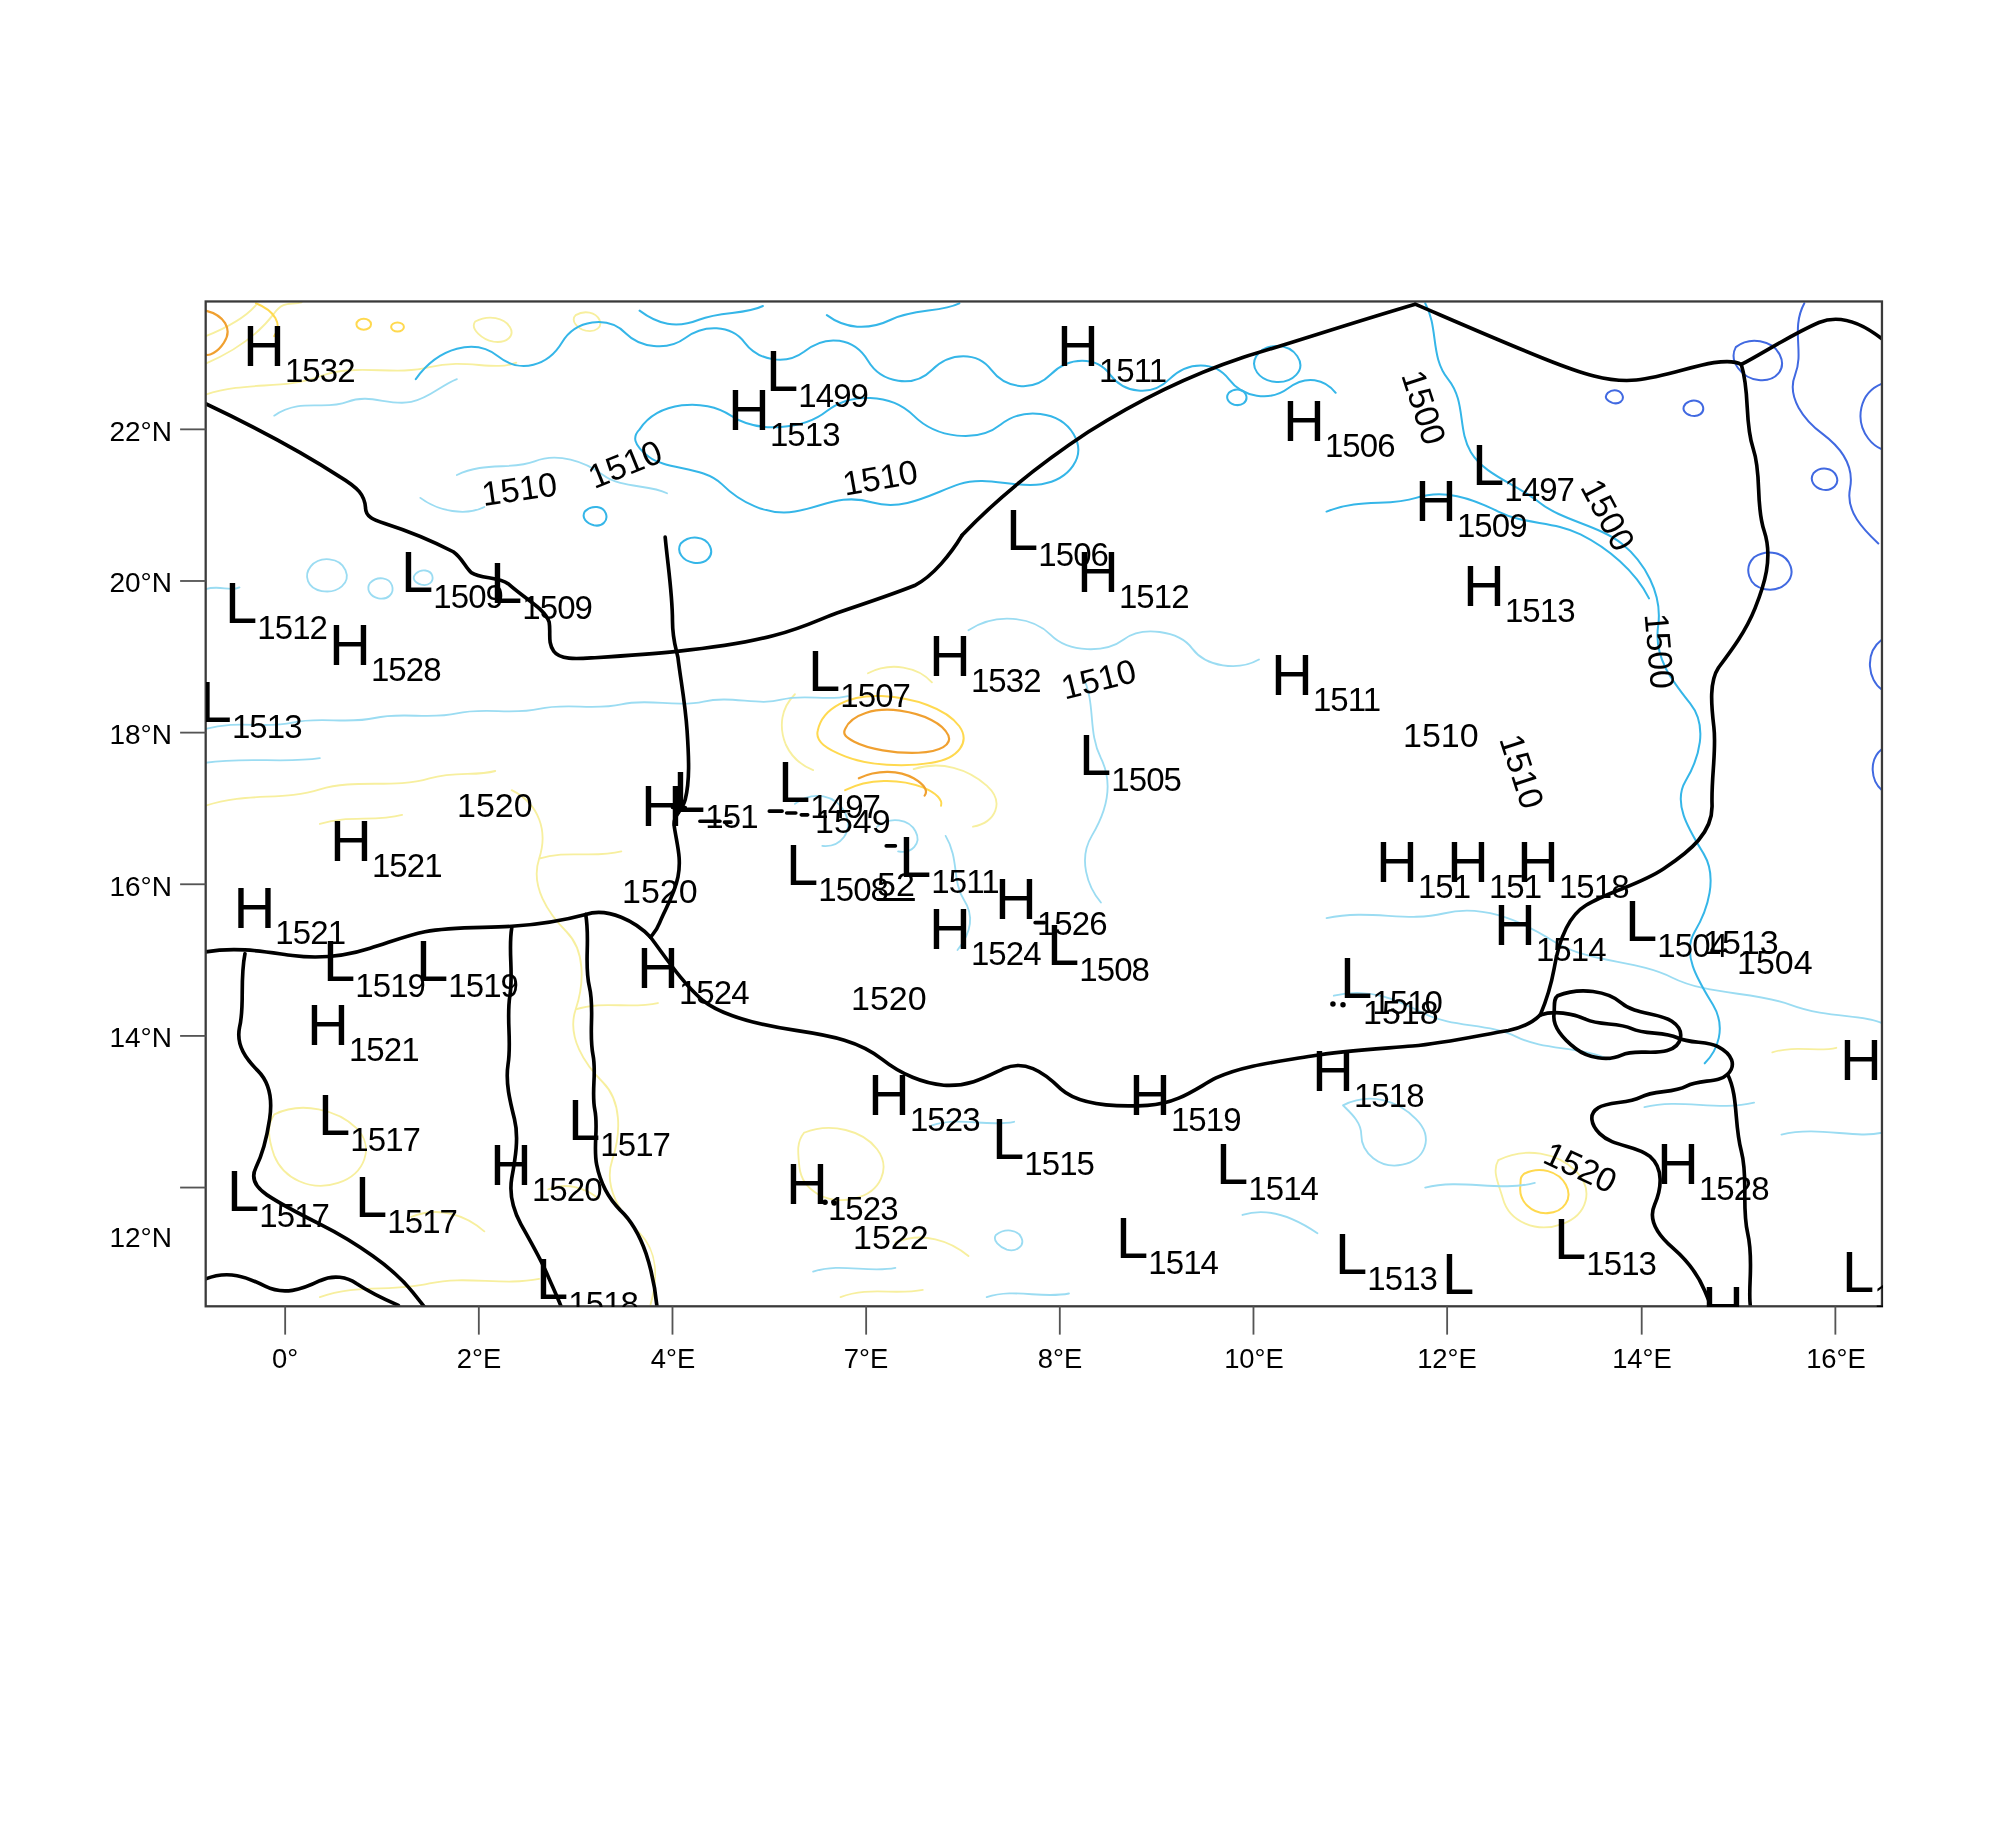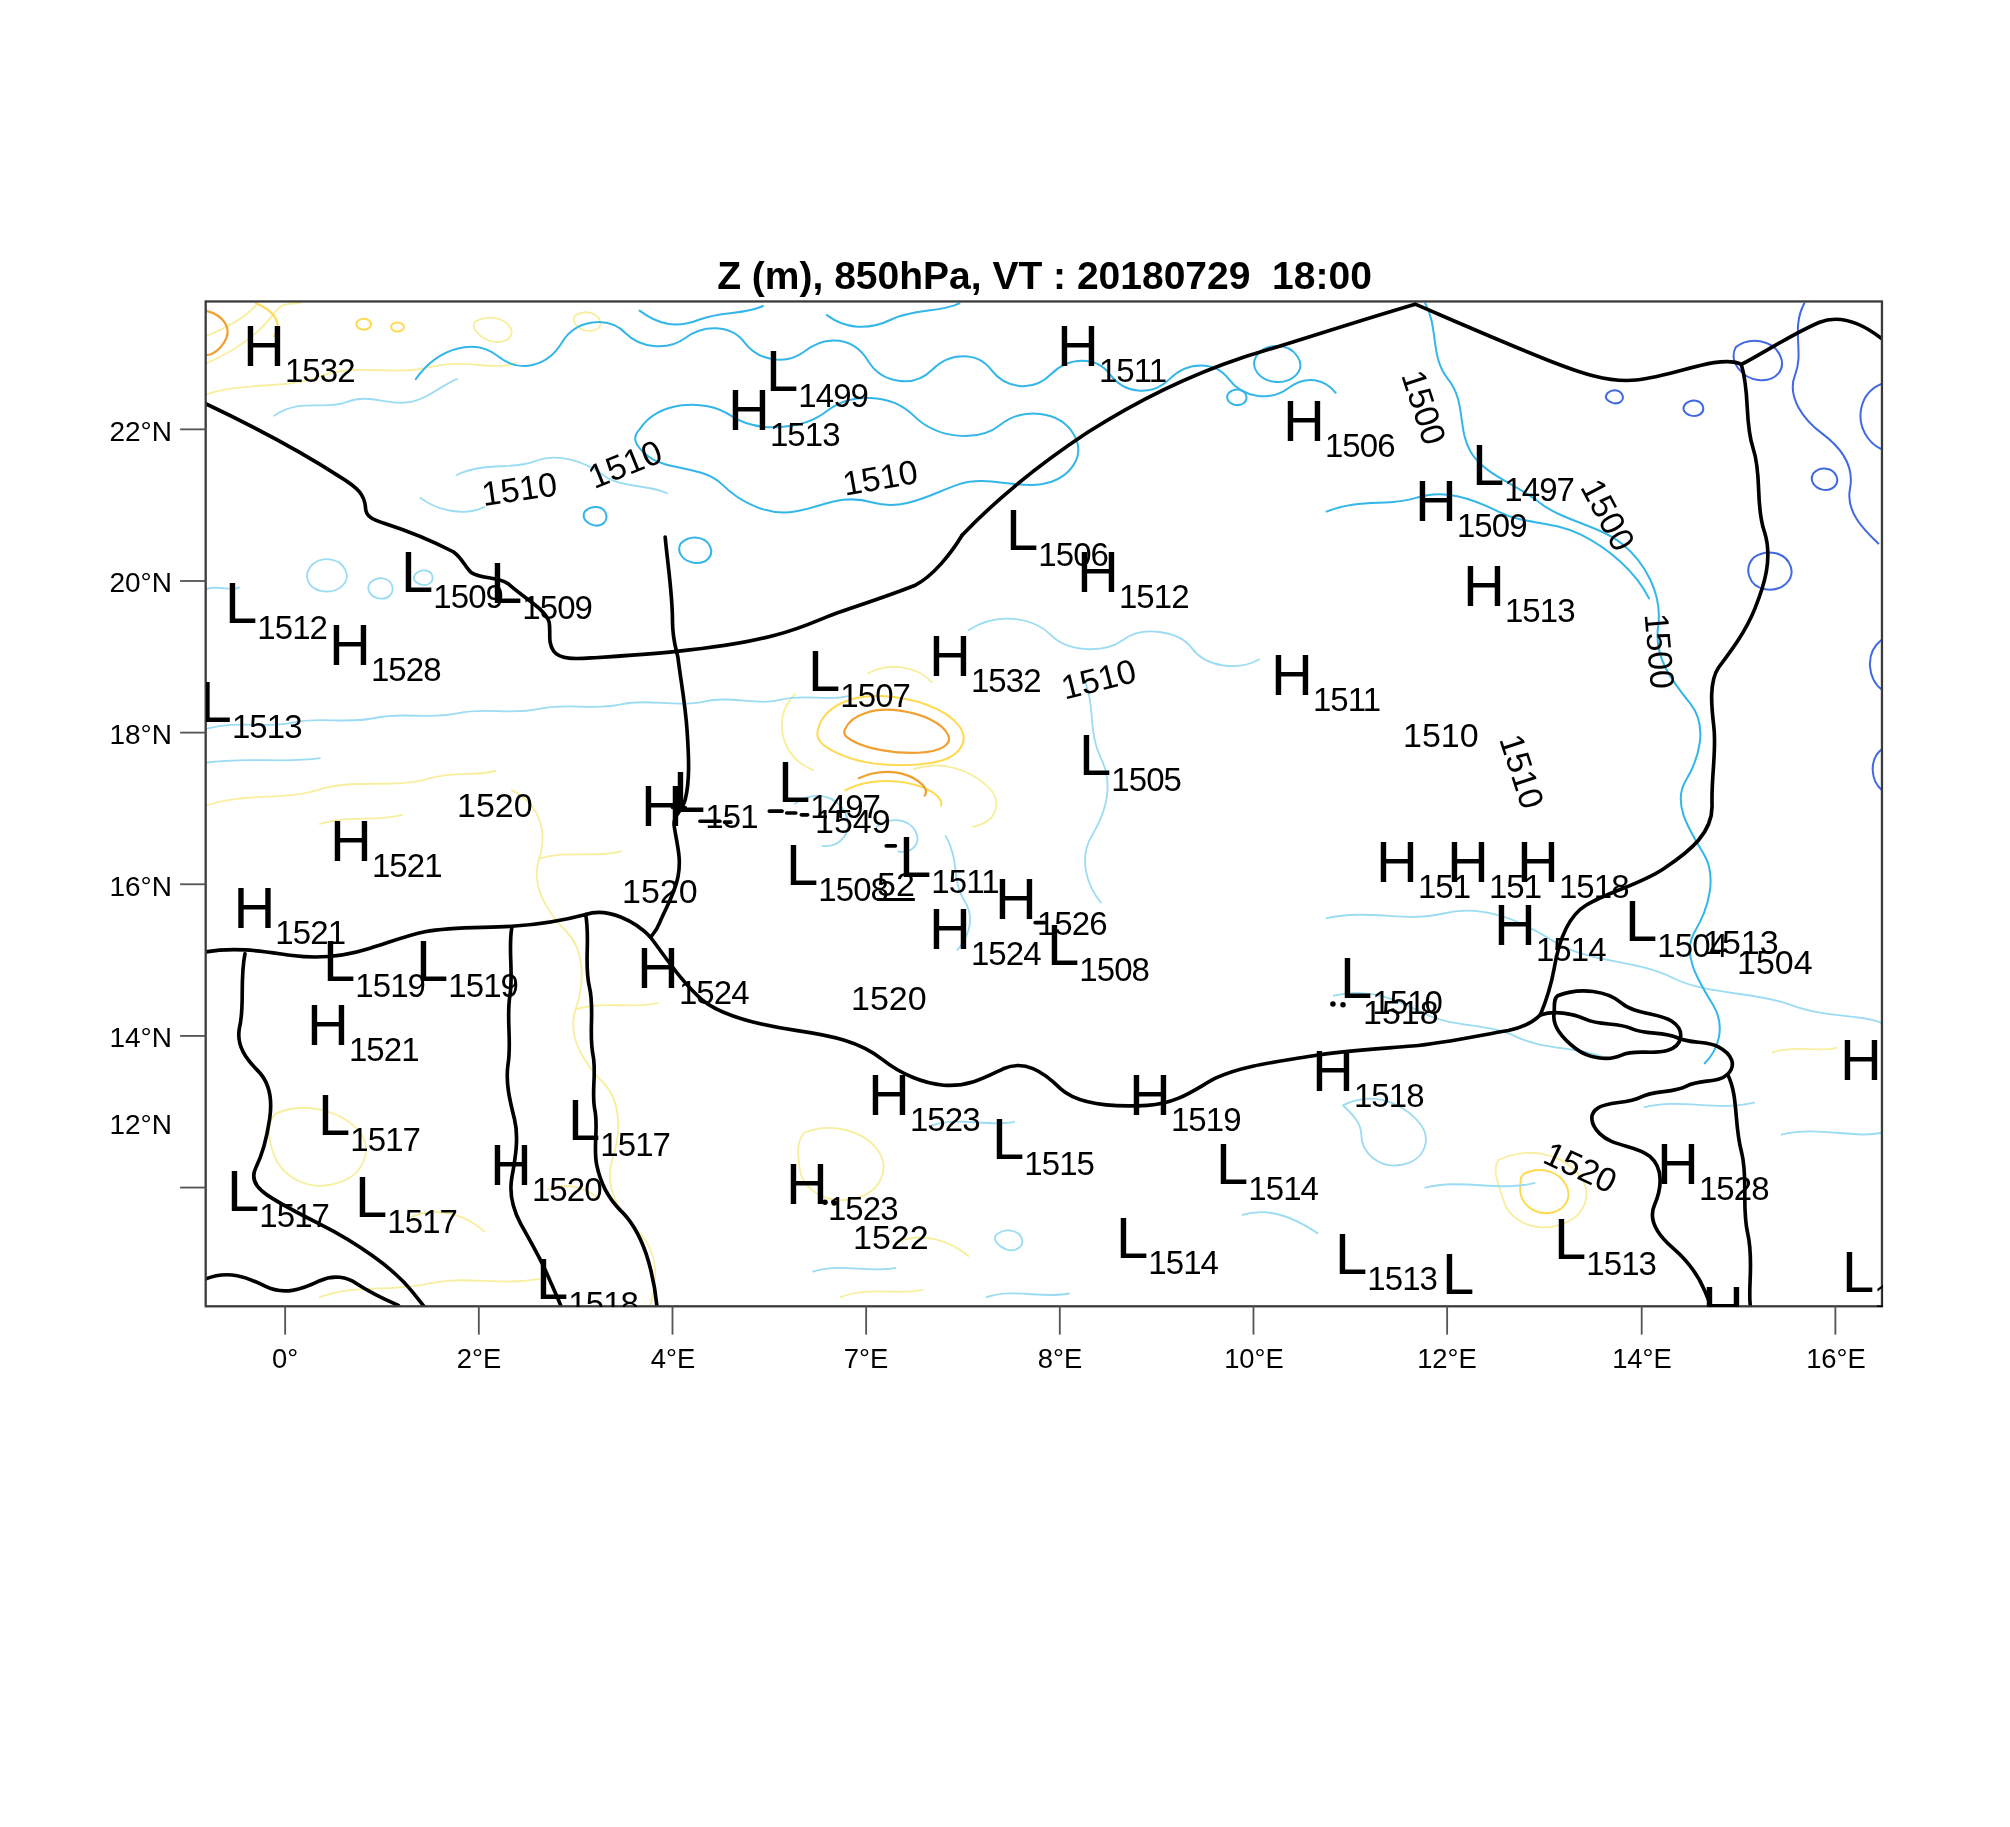--- a/index.html
+++ b/index.html
@@ -14,21 +14,20 @@
   .hl .sub{font-size:33px;display:inline-block;transform:translateY(15.5px);letter-spacing:-0.9px;}
   .clabel{position:absolute;font-size:34px;white-space:nowrap;transform-origin:left center;}
   .lat-label{position:absolute;font-size:28px;text-align:right;width:101px;}
   .lon-label{position:absolute;font-size:27.4px;text-align:center;width:128px;}
 </style>
 </head>
 <body>
 
 <div id="canvas">
 
-  <div id="chart-title">Z (m), 850hPa, VT : 20180729  18:00</div>
 
   <svg id="decor-svg" width="2010" height="1827" viewBox="0 0 2200 2000">
     <defs>
       <clipPath id="mapclip">
           <rect x="225" y="330" width="1835" height="1100"></rect>
         </clipPath>
     </defs>
 
     <g clip-path="url(#mapclip)" fill="none" stroke-linecap="round" stroke-linejoin="round">
 
@@ -228,21 +227,21 @@
         <div class="clabel" style="left: 1531px; top: 641px;">1504</div>
       </div>
   </div>
 
   <div id="axis-labels">
       <div class="lat-label" style="left: 71px; top: 416px;">22°N</div>
       <div class="lat-label" style="left: 71px; top: 567px;">20°N</div>
       <div class="lat-label" style="left: 71px; top: 719px;">18°N</div>
       <div class="lat-label" style="left: 71px; top: 871px;">16°N</div>
       <div class="lat-label" style="left: 71px; top: 1022px;">14°N</div>
-      <div class="lat-label" style="left: 71px; top: 1109px;">12°N</div>
+      <div class="lat-label" style="left: 71px; top: 1222px;">12°N</div>
       <div class="lon-label" style="left: 221px; top: 1343px;">0°</div>
       <div class="lon-label" style="left: 415px; top: 1343px;">2°E</div>
       <div class="lon-label" style="left: 609px; top: 1343px;">4°E</div>
       <div class="lon-label" style="left: 802px; top: 1343px;">7°E</div>
       <div class="lon-label" style="left: 996px; top: 1343px;">8°E</div>
       <div class="lon-label" style="left: 1190px; top: 1343px;">10°E</div>
       <div class="lon-label" style="left: 1383px; top: 1343px;">12°E</div>
       <div class="lon-label" style="left: 1578px; top: 1343px;">14°E</div>
       <div class="lon-label" style="left: 1772px; top: 1343px;">16°E</div>
     </div>

